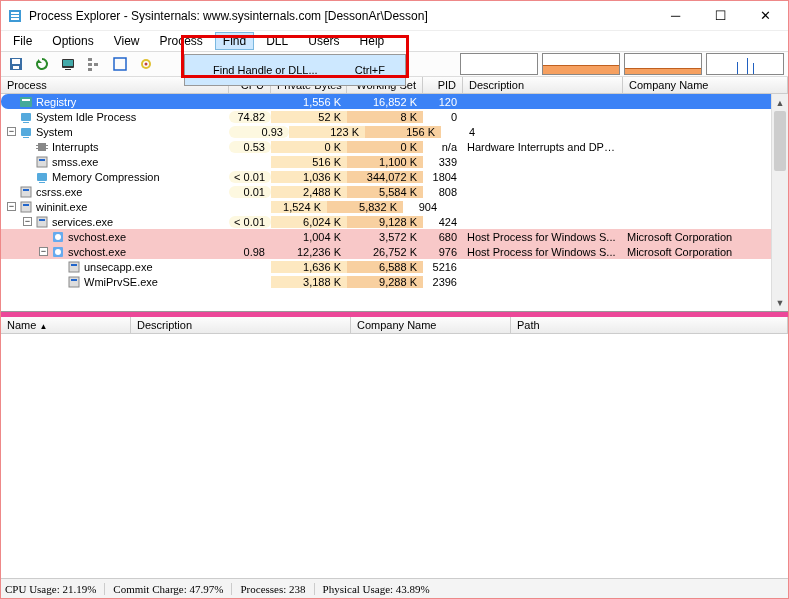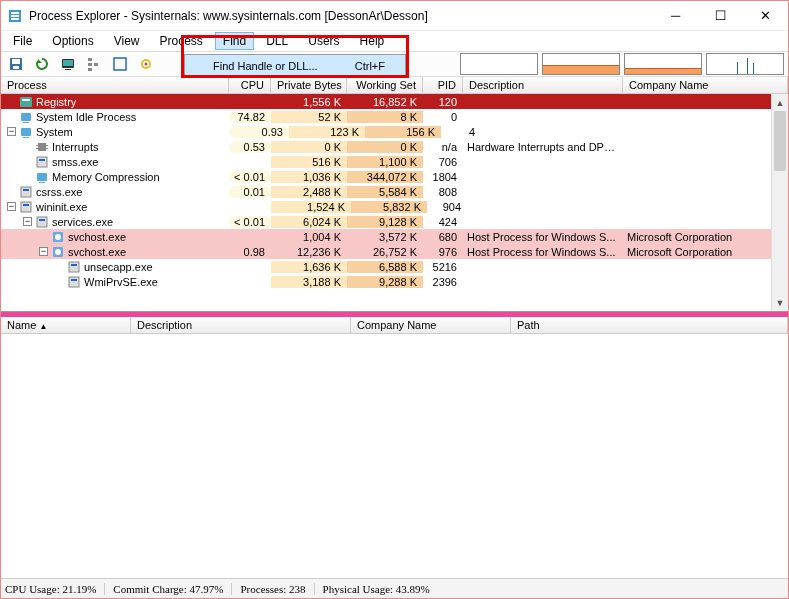--- a/index.html
+++ b/index.html
@@ -8,38 +8,38 @@
 .titlebar { height: 30px; display: flex; align-items: center; padding-left: 6px; background: #fff; border-bottom: 1px solid #eee; }
 .titlebar .icon { width: 16px; height: 16px; margin-right: 6px; display:inline-flex; align-items:center; justify-content:center; }
 .titlebar .title { flex: 1; font-size: 12px; }
 .winbtns { display: flex; height: 100%; }
 .winbtn { width: 45px; display:flex; align-items:center; justify-content:center; font-size:13px; }
 .menubar { height: 20px; display: flex; align-items: center; padding: 0 4px; background: #fff; gap: 4px; position:relative; }
 .menuitem { padding: 2px 8px; font-size: 12px; }
 .menuitem.open { background:#cde8ff; border:1px solid #7ab8e0; padding:1px 7px; }
 .highlightbox { position:absolute; border:3px solid #e60000; top:34px; left:180px; width:228px; height:43px; pointer-events:none; z-index:50; }
 .dropdown { position:absolute; top:53px; left:183px; width:222px; background:#f0f0f0; border:1px solid #999; z-index:40; }
-.dropdown-item { height:22px; display:flex; align-items:center; padding:0 20px 0 28px; background:#cde8ff; }
+.dropdown-item { height:30px; display:flex; align-items:center; padding:0 20px 0 28px; background:#cde8ff; }
 .dropdown-item .label { flex:1; }
 .toolbar { height: 26px; display:flex; align-items:center; padding:0 4px; gap:4px; border-top:1px solid #ddd; border-bottom:1px solid #ddd; background:#fcfcfc; }
 .tbtn { width:22px; height:22px; border:1px solid transparent; display:flex; align-items:center; justify-content:center; }
 .graphs { display:flex; gap:4px; margin-left:auto; }
 .graph { width:78px; height:22px; background:#fff; border:1px solid #888; position:relative; overflow:hidden; }
 .graph .bar { position:absolute; bottom:0; background:#f6a060; border-top:1px solid #c06020; }
 .graph .spike { position:absolute; bottom:0; width:1px; background:#2060c0; }
 .columns { height:17px; display:flex; background:linear-gradient(#fdfdfd,#ececec); border-bottom:1px solid #ccc; }
 .colh { padding:2px 6px; border-right:1px solid #ccc; overflow:hidden; white-space:nowrap; font-size:11px; }
 .processes { flex:0 0 auto; height:218px; overflow:hidden; position:relative; border-bottom:1px solid #999; }
 .plist { }
 .prow { height:15px; display:flex; align-items:center; font-size:11px; }
 .pname { display:flex; align-items:center; overflow:hidden; white-space:nowrap; }
 .picon { width:14px; height:14px; margin-right:3px; display:inline-flex; align-items:center; justify-content:center; font-size:10px; }
 .pcell { padding-right:6px; overflow:hidden; white-space:nowrap; text-overflow:ellipsis; }
 .num { text-align:right; }
-.prow.sel { background:#b91c1c; color:#fff; }
+.prow.sel { background:#3b82f6; color:#fff;border-radius:7px; }
 .prow.pink { background:#f8c8c8; }
 .col-cpu { background:#fdf8e0;border-radius:6px; }
 .col-priv { background:#fde8c0; }
 .col-ws { background:#f8d0a0; }
 .exp { width:9px; height:9px; border:1px solid #888; margin-right:3px; display:inline-flex; align-items:center; justify-content:center; font-size:9px; line-height:1; background:#fff; color:#000; }
 .lower-head { height:17px; display:flex; background:linear-gradient(#fdfdfd,#ececec); border-bottom:1px solid #ccc; }
 .lower { flex:1; background:#fff; border-top:5px solid #ec4899; }
 .lower-body { flex:1; }
 .statusbar { height:20px; border-top:1px solid #ccc; display:flex; align-items:center; padding:0 4px; gap:8px; background:#f4f4f4; font-size:11px; }
 .statusbar span { border-right:1px solid #ccc; padding-right:8px;font-family:Liberation Serif, serif; }
@@ -239,21 +239,21 @@
               <svg width="14" height="14">
                 <rect x="2" y="2" width="10" height="10" fill="#ddd" stroke="#888"></rect>
                 <rect x="4" y="4" width="6" height="2" fill="#26c"></rect>
               </svg>
             </span>
             <span>smss.exe</span>
           </div>
           <div class="pcell num col-cpu" style="width:42px"></div>
           <div class="pcell num col-priv" style="width:76px">516 K</div>
           <div class="pcell num col-ws" style="width:76px">1,100 K</div>
-          <div class="pcell num" style="width:40px">706</div>
+          <div class="pcell num" style="width:40px">339</div>
           <div class="pcell" style="width:160px;padding-left:4px"></div>
           <div class="pcell" style="flex:1;padding-left:4px"></div>
         </div>
         <div class="prow">
           <div class="pname pcell" style="width:228px;padding-left:22px">
             <span style="width:12px;display:inline-block"></span>
             <span class="picon">
               <svg width="14" height="14">
                 <rect x="2" y="3" width="10" height="8" fill="#5ad" rx="1"></rect>
                 <rect x="4" y="12" width="6" height="1" fill="#5ad"></rect>
@@ -291,21 +291,21 @@
             <span class="exp">−</span>
             <span class="picon">
               <svg width="14" height="14">
                 <rect x="2" y="2" width="10" height="10" fill="#ddd" stroke="#888"></rect>
                 <rect x="4" y="4" width="6" height="2" fill="#26c"></rect>
               </svg>
             </span>
             <span>wininit.exe</span>
           </div>
           <div class="pcell num col-cpu" style="width:42px"></div>
-          <div class="pcell num col-priv" style="width:80px">1,524 K</div>
+          <div class="pcell num col-priv" style="width:56px">1,524 K</div>
           <div class="pcell num col-ws" style="width:76px">5,832 K</div>
           <div class="pcell num" style="width:40px">904</div>
           <div class="pcell" style="width:160px;padding-left:4px"></div>
           <div class="pcell" style="flex:1;padding-left:4px"></div>
         </div>
         <div class="prow">
           <div class="pname pcell" style="width:228px;padding-left:22px">
             <span class="exp">−</span>
             <span class="picon">
               <svg width="14" height="14">

